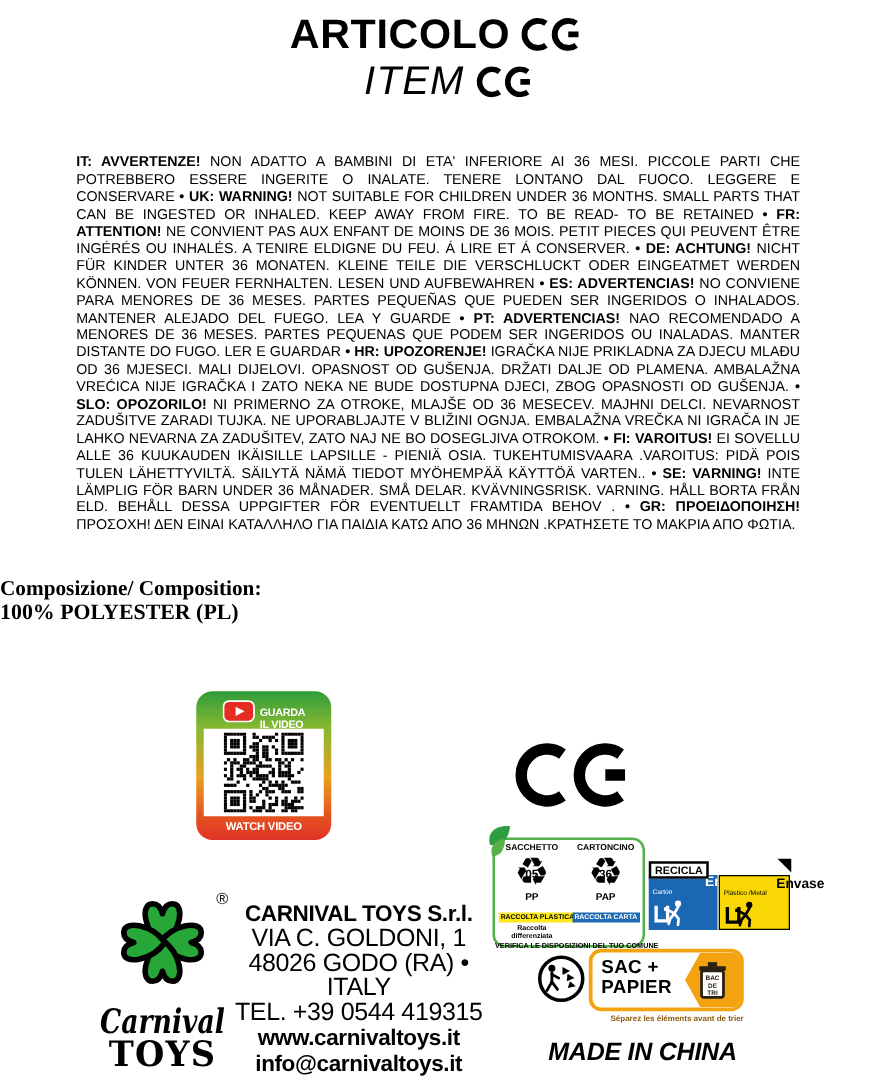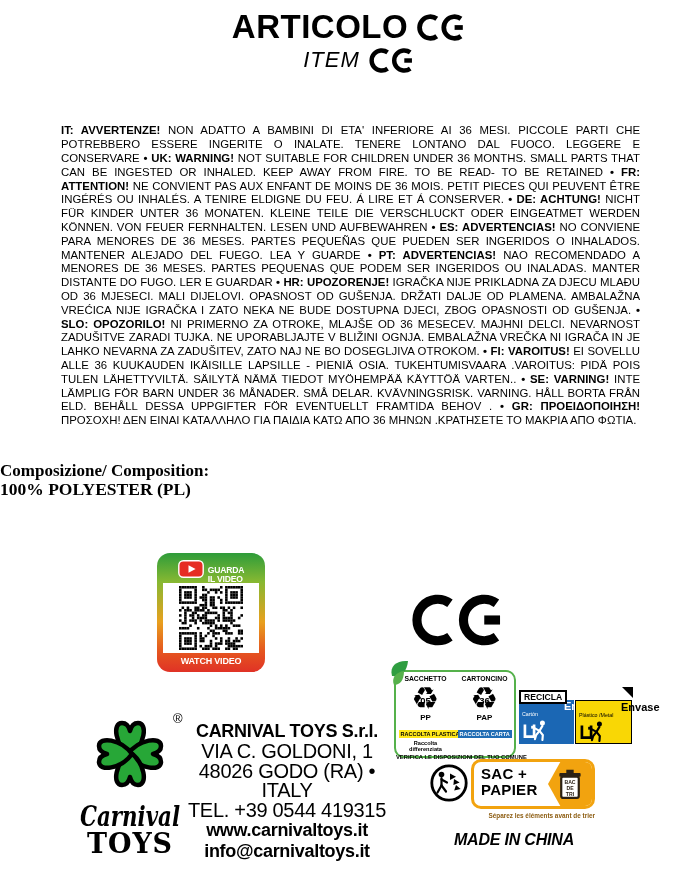--- a/index.html
+++ b/index.html
@@ -3,21 +3,21 @@
 <meta charset="utf-8">
 <style>
   html,body{margin:0;padding:0;background:#fff;}
   .page{position:relative;width:700px;height:869px;background:#fff;overflow:hidden;
         font-family:"Liberation Sans","DejaVu Sans",sans-serif;color:#000;}
 
   
   .hdr{position:absolute;top:8px;left:0;width:100%;}
   .hdr-row{display:flex;justify-content:center;align-items:center;gap:9px;}
   .title{font-size:33px;font-weight:bold;letter-spacing:.5px;}
-  .subtitle{font-size:22px;font-style:italic;font-weight:500;letter-spacing:1px;margin-left:20px;}
+  .subtitle{font-size:32px;font-style:italic;font-weight:500;letter-spacing:1px;margin-left:20px;}
   .ce-sm{height:27px;width:51px;}
   .ce-xs{height:25px;width:48px;margin-top:2px;}
 
   
   .warnings{position:absolute;left:61px;top:113px;width:579px;
             font-size:11.4px;line-height:13.8px;text-align:justify;}
   .warnings b{font-weight:bold;}
 
   
   .composition{position:absolute;left:0;top:461px;width:700px;text-align:left;font-weight:bold;font-family:Liberation Serif, serif;}
@@ -84,21 +84,21 @@
   .triman-icon{position:absolute;left:429px;top:763px;width:40px;height:40px;}
   .sac-box{position:absolute;left:471px;top:759px;width:124px;height:50px;border:3px solid #f2a30f;
            border-radius:10px;background:#fff;box-sizing:border-box;display:flex;overflow:hidden;}
   .sac-text{flex:1;padding:4px 0 0 7px;font-size:15px;font-weight:bold;line-height:16px;letter-spacing:.3px;white-space:nowrap;}
   .sac-bin{width:44px;background:#f2a30f;clip-path:polygon(28% 0,100% 0,100% 100%,28% 100%,0 50%);
            display:flex;align-items:center;justify-content:center;}
   .sac-note{position:absolute;left:471px;top:812px;width:124px;text-align:right;
             font-size:6.4px;font-weight:bold;color:#8c5c10;}
 
   .origin{position:absolute;left:399px;top:831px;width:230px;text-align:center;
-          font-size:16px;font-weight:bold;font-style:italic;letter-spacing:-.2px;}
+          font-size:20px;font-weight:bold;font-style:italic;letter-spacing:-.2px;}
 </style>
 </head>
 <body>
 
 <div class="page">
 
   <svg width="0" height="0" style="position:absolute">
     <defs>
       <g id="ce-mark" fill="none" stroke="#000" stroke-width="11">
         <path d="M44.7 11.8 A25 25 0 1 0 44.7 52.2"></path>

